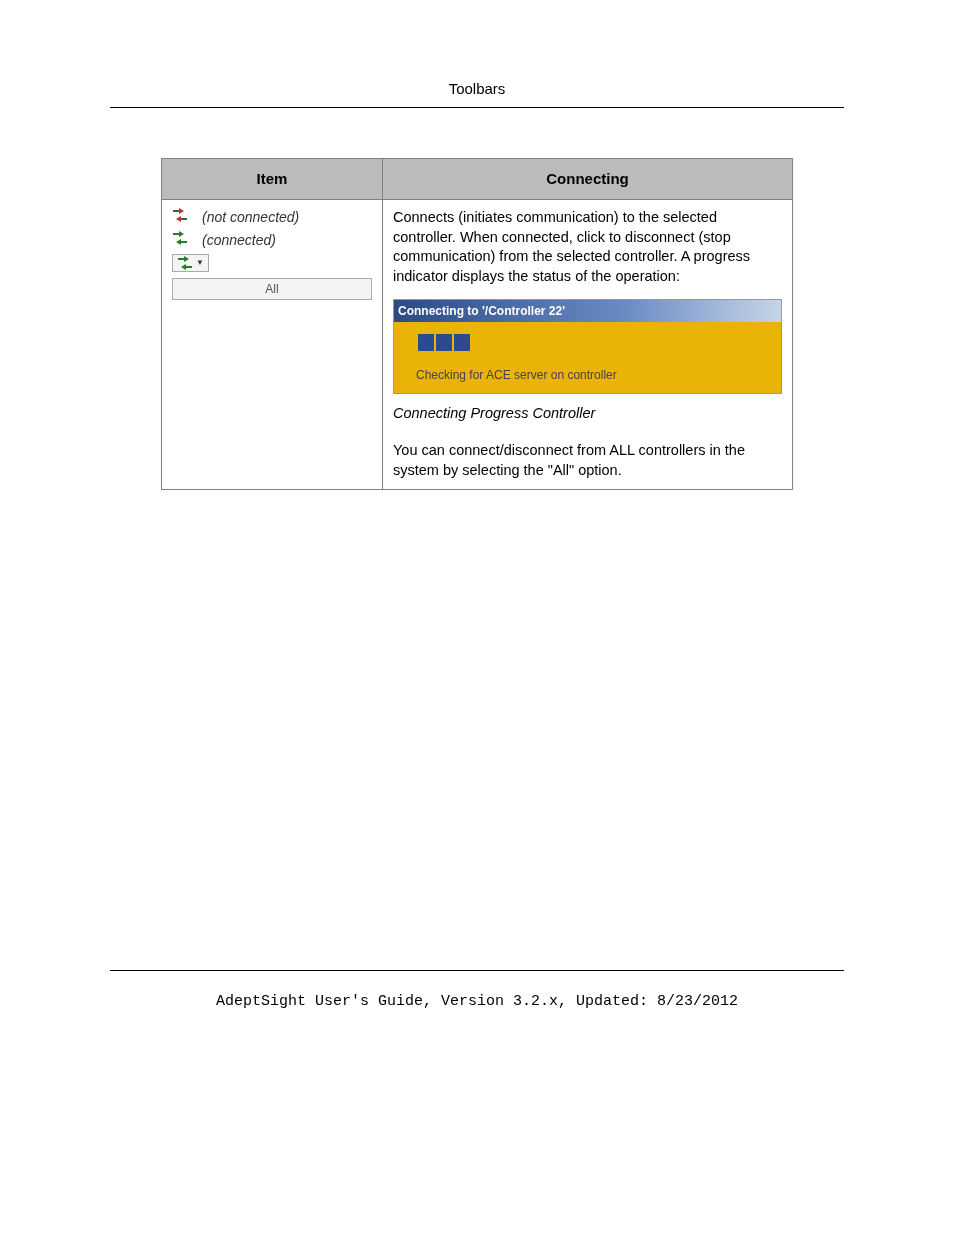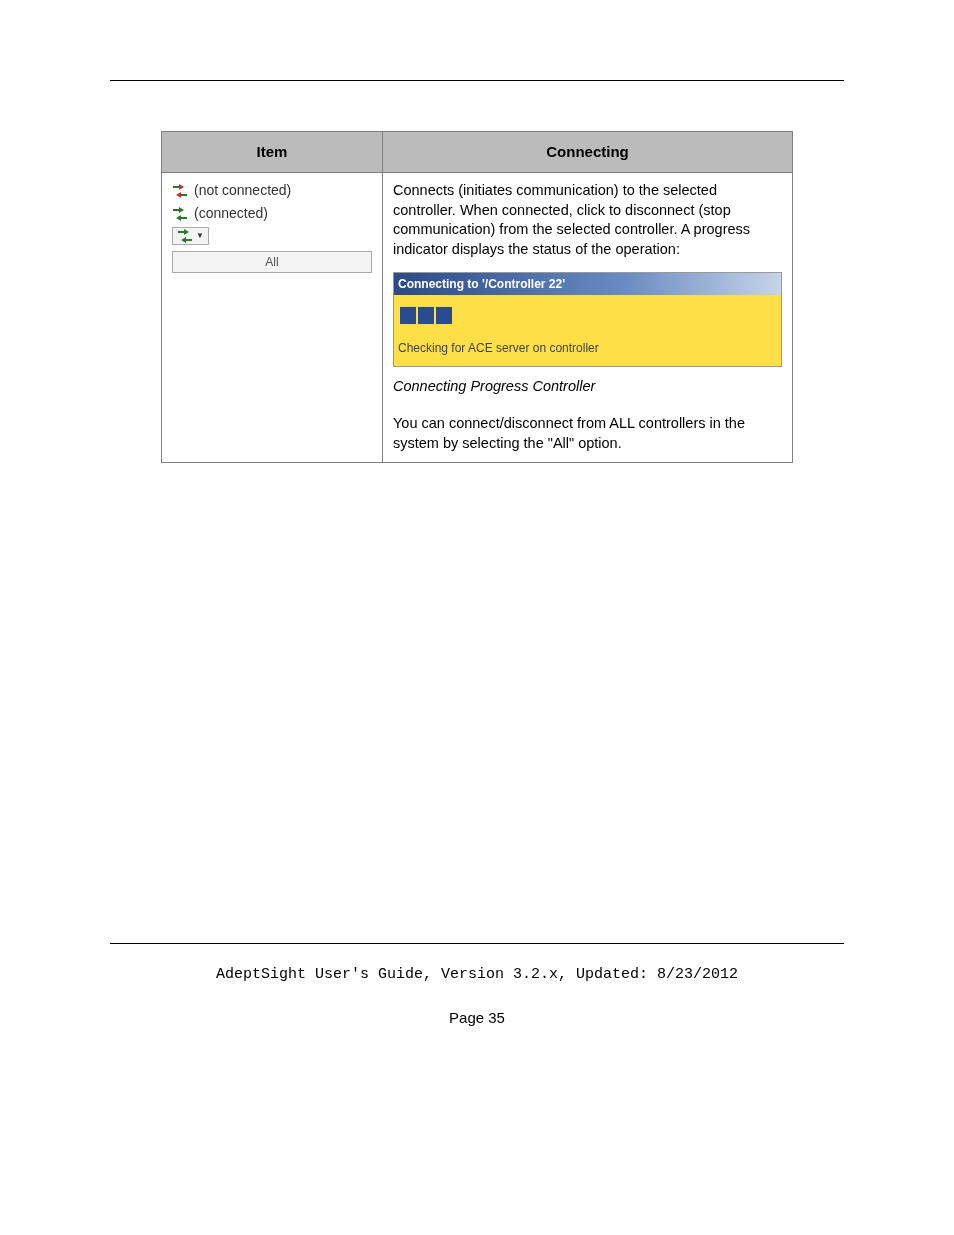--- a/index.html
+++ b/index.html
@@ -86,22 +86,23 @@
   }
   .item-list {
     display: flex;
     flex-direction: column;
     gap: 4px;
     color: #333;
     font-size: 14px;
   }
   .item-row {
     display: flex;
-    align-items: center;
-    gap: 6px;
+    align-items: flex-start;
+    gap: 14px;
+    font-style: italic;
   }
   .conn-icon {
     width: 16px; height: 14px;
     position: relative;
     flex: 0 0 16px;
   }
   .conn-icon svg { display: block; }
   .btn-box {
     border: 1px solid #aaa;
     background: #f4f4f4;
@@ -127,22 +128,22 @@
     font-family: Tahoma, sans-serif;
   }
   .progress-title {
     background: linear-gradient(to right, #2b4a86, #6a8cc4 60%, #c7d4e8);
     color: #fff;
     font-weight: bold;
     font-size: 12px;
     padding: 3px 4px;
   }
   .progress-body {
-    background: #fde047;
-    padding: 10px 8px 10px 4px;
+    background: #eab308;
+    padding: 10px 8px 10px 22px;
   }
   .progress-squares {
     display: flex;
     gap: 2px;
     padding: 2px;
     margin-bottom: 14px;
   }
   .progress-squares span {
     width: 16px; height: 17px;
     background: #2a4b8d;
@@ -169,20 +170,21 @@
   }
   .page-num {
     text-align: center;
     font-size: 15px;
   }
 </style>
 </head>
 <body>
 
 <div class="page">
+  <div class="header-title">Toolbars</div>
   <hr class="header-rule">
 
   <table class="main">
     <thead>
       <tr>
         <th class="col-item">Item</th>
         <th class="col-desc">Connecting</th>
       </tr>
     </thead>
     <tbody>
@@ -247,14 +249,13 @@
           <div class="caption">Connecting Progress Controller</div>
 
           <div>You can connect/disconnect from ALL controllers in the system by selecting the "All" option.</div>
         </td>
       </tr>
     </tbody>
   </table>
 
   <hr class="footer-rule">
   <div class="footer-text">AdeptSight User's Guide,  Version 3.2.x, Updated: 8/23/2012</div>
-  <div class="page-num">Page 35</div>
 </div>
 
 </body></html>

